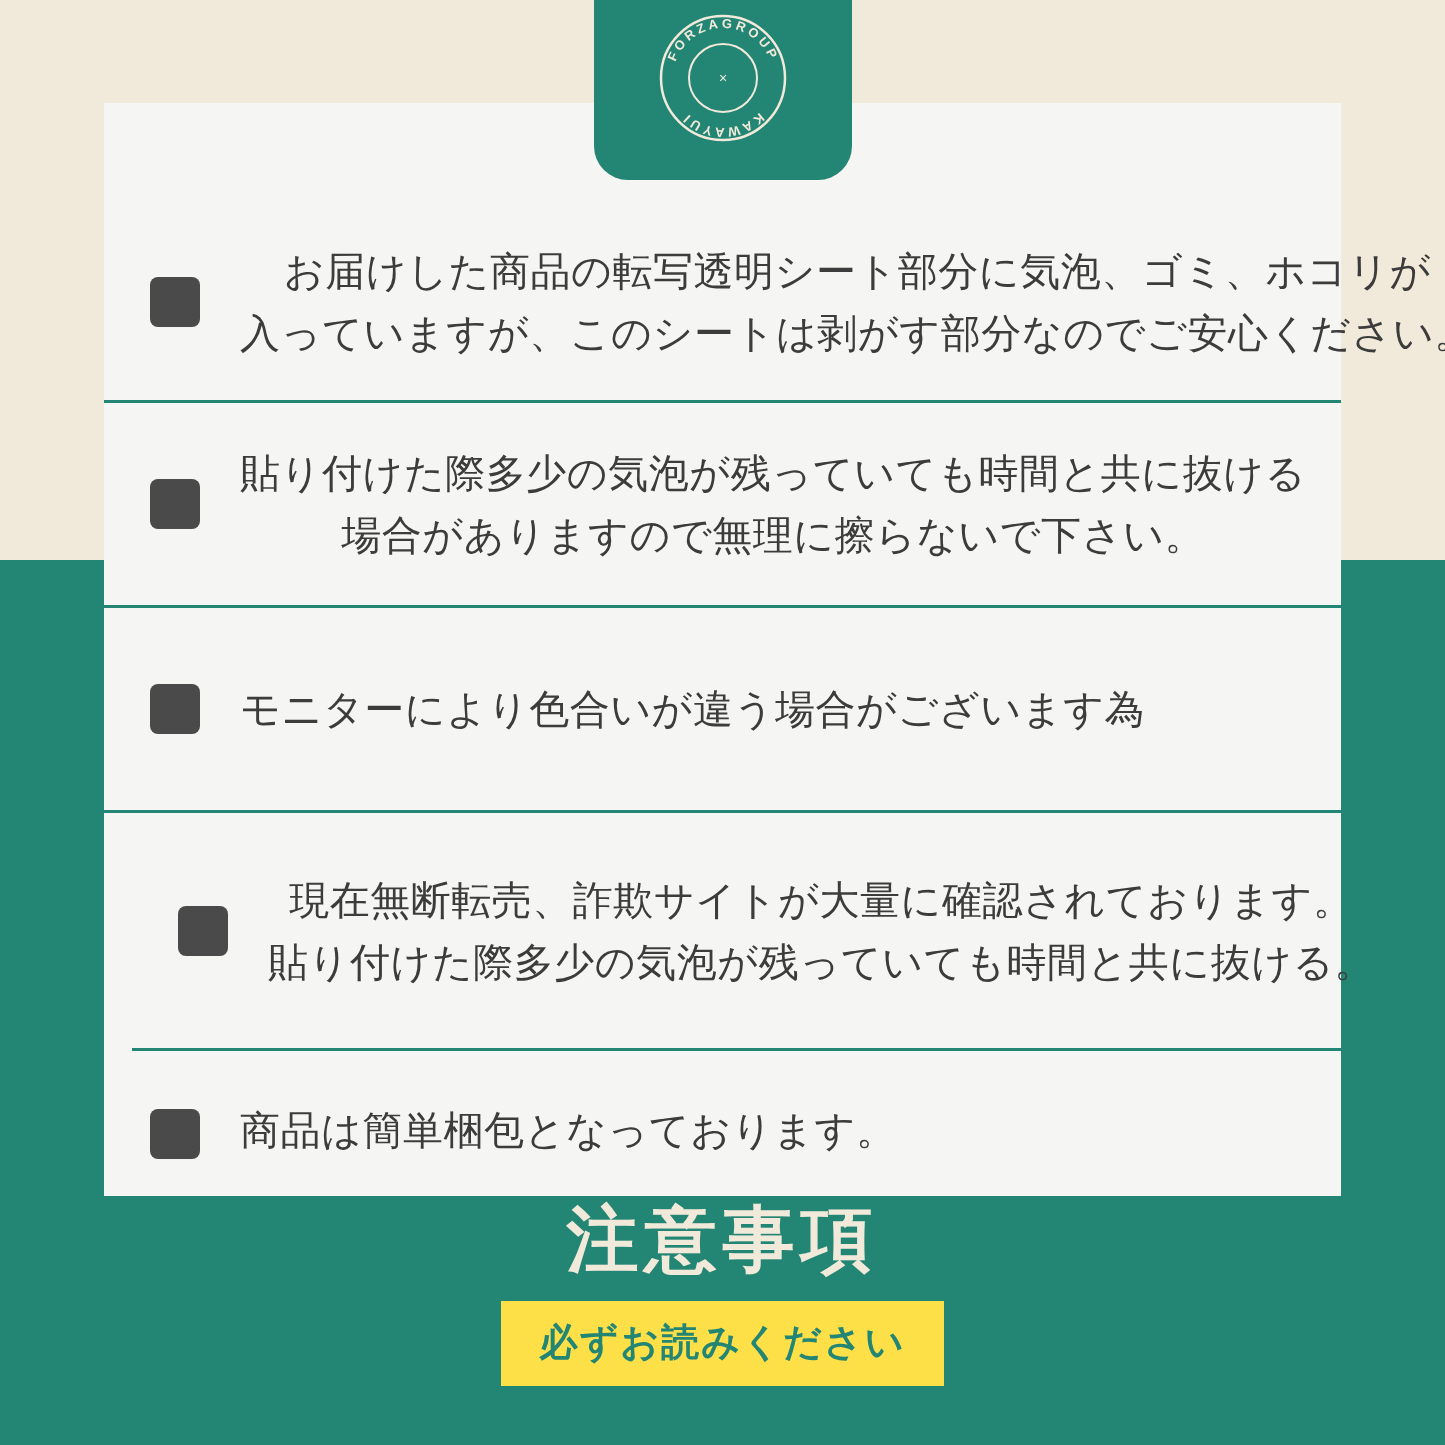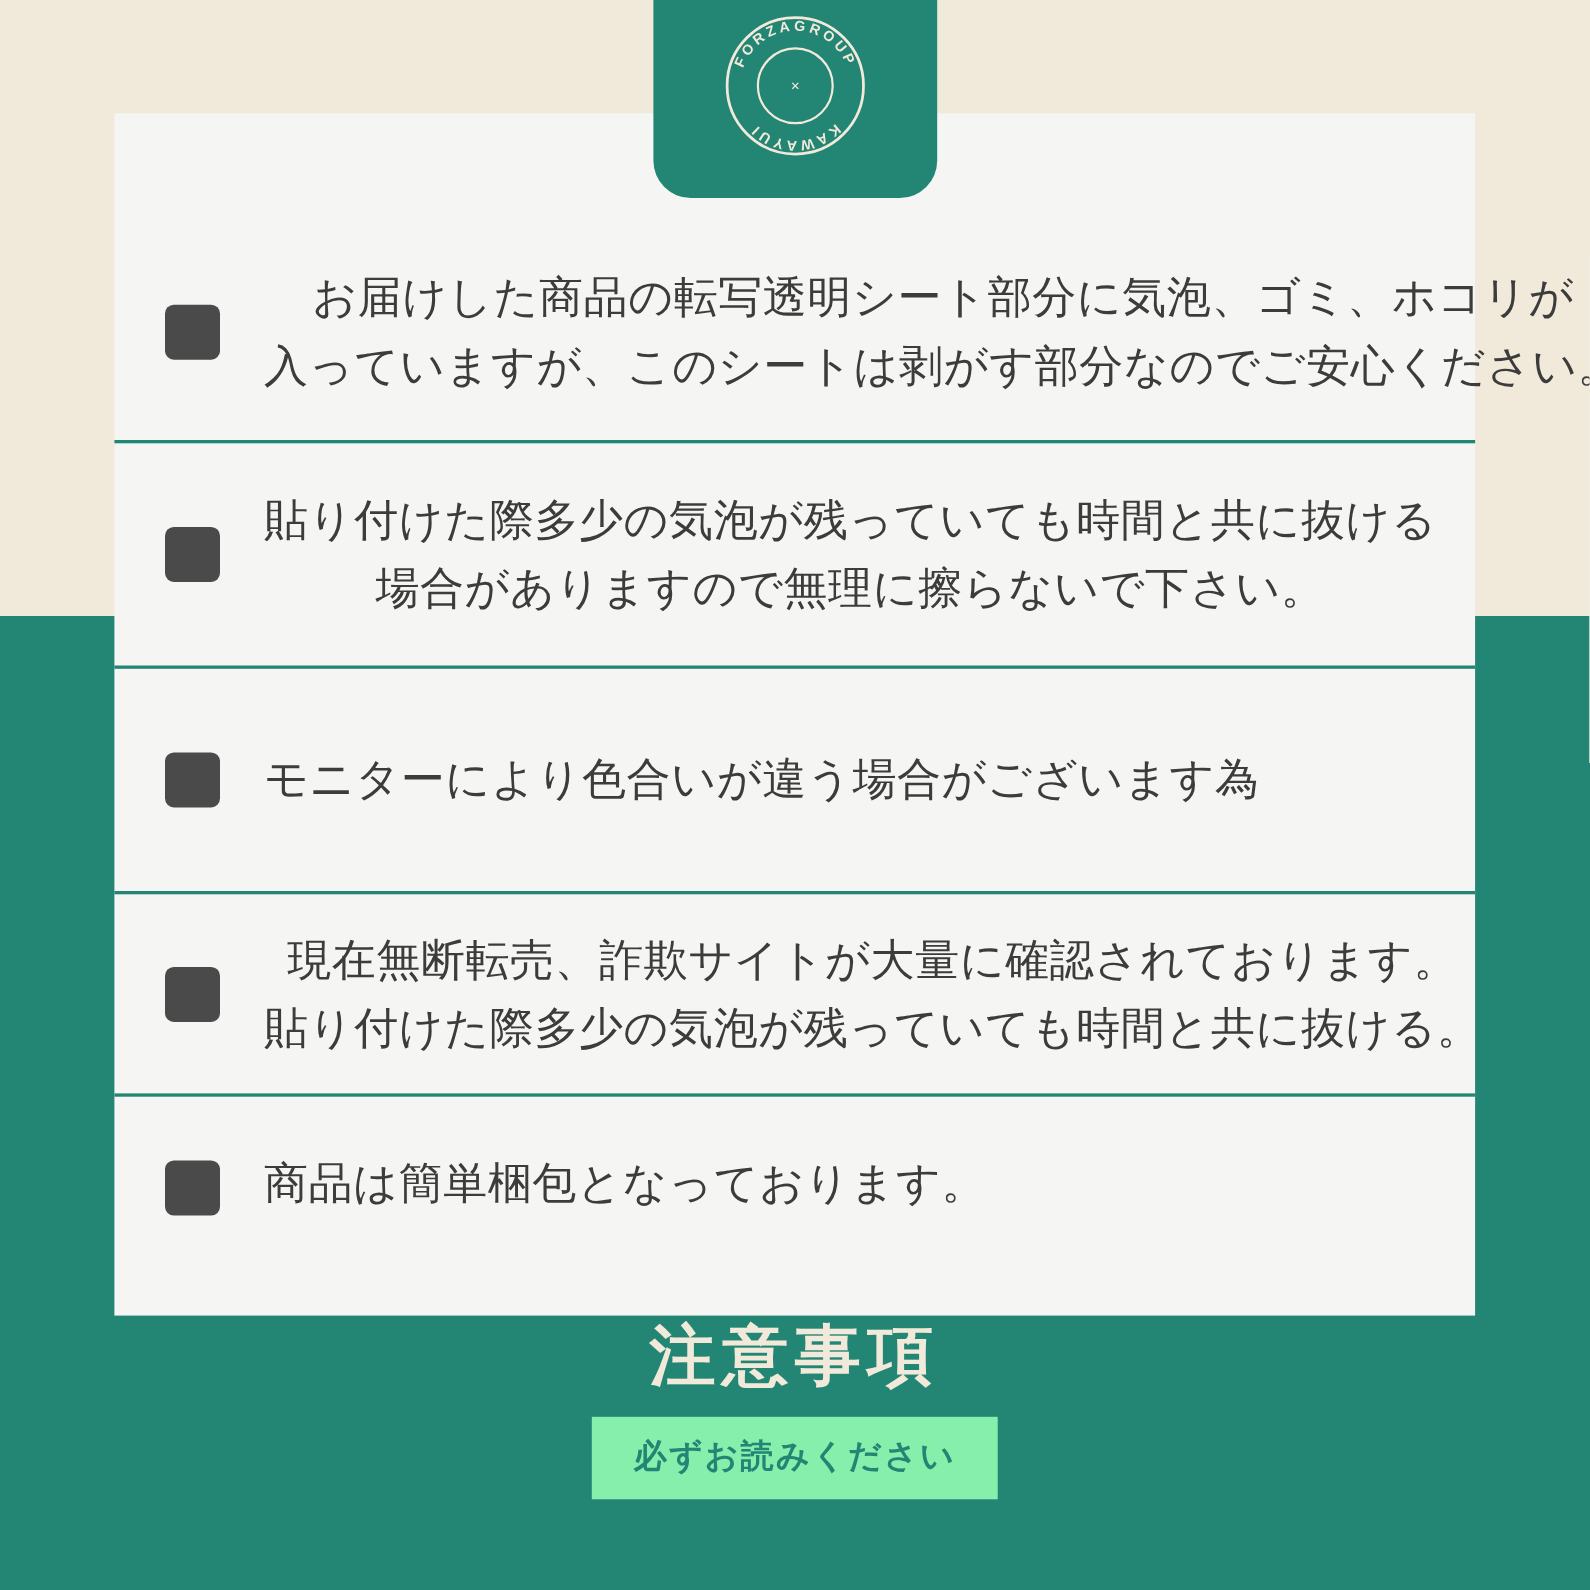--- a/index.html
+++ b/index.html
@@ -82,21 +82,21 @@
     padding-left: 46px;
     padding-right: 30px;
     border-bottom: 3px solid #238573;
   }
   .row:last-child {
     border-bottom: none;
   }
   .row.r1 { height: 300px; padding-top: 100px; align-items: center; }
   .row.r2 { height: 205px; }
   .row.r3 { height: 205px; }
-  .row.r4 { height: 184px; }
+  .row.r4 { height: 238px; margin-left: 28px; }
   .row.r5 { height: 165px; font-family: Liberation Mono, monospace; }
 
   .bullet {
     flex: 0 0 auto;
     width: 50px;
     height: 50px;
     background: #4a4a4a;
     border-radius: 8px;
     margin-right: 40px;
   }
@@ -115,33 +115,33 @@
   
   .footer {
     position: absolute;
     left: 0;
     top: 1200px;
     width: 1445px;
     text-align: center;
     z-index: 4;
   }
   .footer-title {
-    font-size: 60px;
+    font-size: 72px;
     font-weight: 700;
     color: #f1e9da;
     letter-spacing: 6px;
     line-height: 1.1;
     margin: 0;
   }
   .footer-pill {
     display: inline-block;
     margin-top: 22px;
-    background: #86efac;
+    background: #fde047;
     color: #238573;
-    font-size: 30px;
+    font-size: 38px;
     font-weight: 700;
     letter-spacing: 2px;
     padding: 16px 38px 18px 38px;
   }
 </style>
 </head>
 <body>
 
 <div class="canvas">
 

